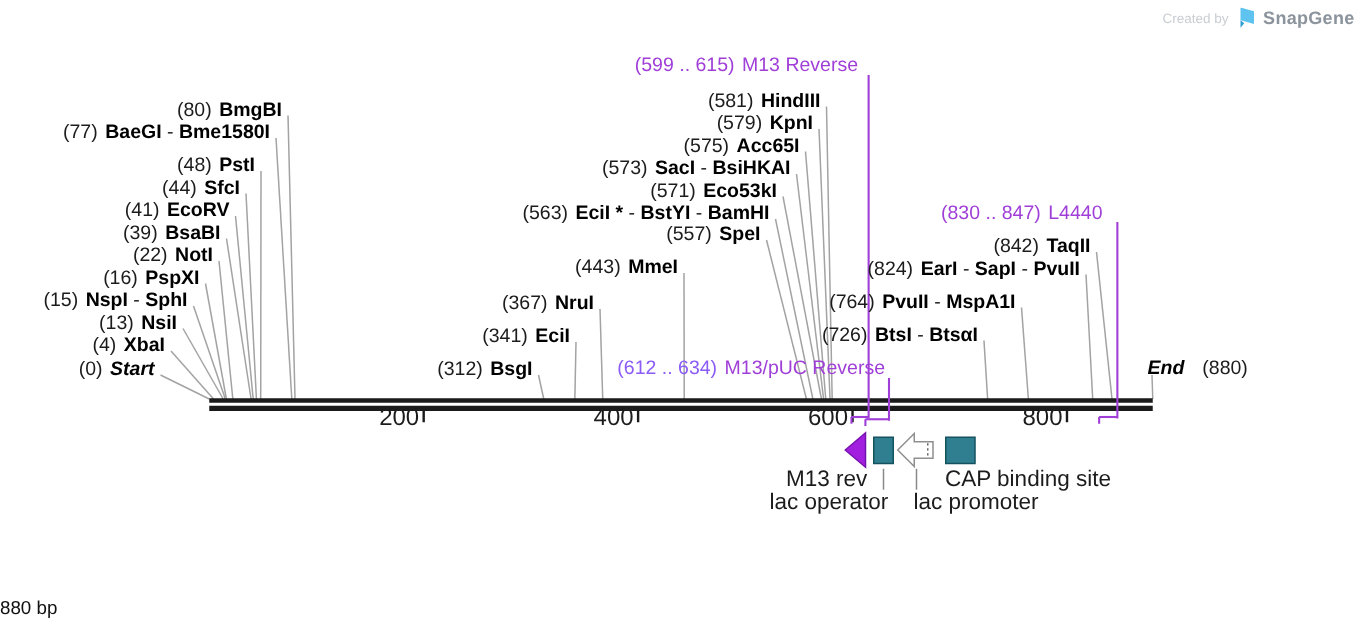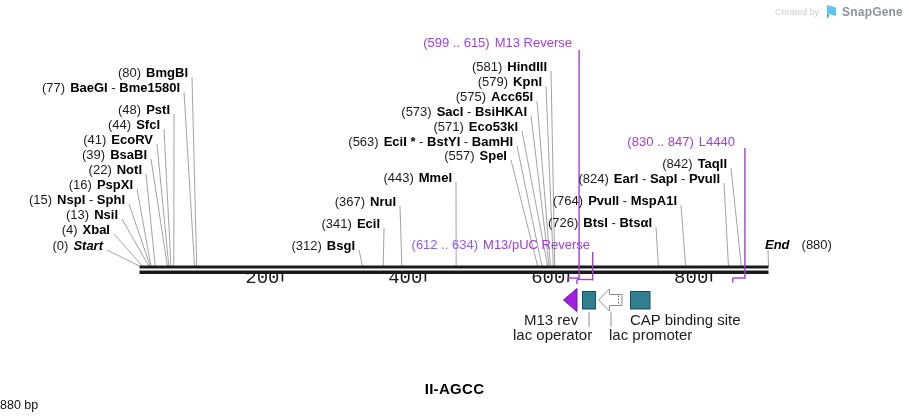--- a/index.html
+++ b/index.html
@@ -6,21 +6,21 @@
   .stage{position:relative;width:909px;height:419px;background:#ffffff;overflow:hidden;
          font-family:"Liberation Sans",sans-serif;}
   svg.map{position:absolute;left:0;top:0;}
   .lbl{position:absolute;white-space:nowrap;font-size:13px;line-height:13px;color:#000;}
   .lbl .pos{color:#1c1c1c;font-weight:normal;margin-right:5px;}
   .lbl .pos-r{color:#1c1c1c;font-weight:normal;margin-left:12px;}
   .enz{font-weight:bold;color:#000;}
   .sep{color:#1c1c1c;}
   .se{font-weight:bold;font-style:italic;color:#000;}
   .primer{font-size:13px;}
-  .tick{font-size:19px;color:#1c1c1c;font-family:Liberation Mono, monospace;}
+  .tick{font-size:16px;color:#1c1c1c;}
   .feat{font-size:15px;color:#1c1c1c;}
   .title{position:absolute;left:0;right:0;top:380px;text-align:center;
          font-size:15px;font-weight:bold;color:#000;letter-spacing:.3px;}
   .bp{position:absolute;left:0;right:0;top:398px;text-align:left;font-size:12.5px;color:#111;}
   .logo{position:absolute;top:5px;right:6px;display:flex;align-items:center;gap:5px;}
   .created{font-size:9px;color:#c9ced3;}
   .brand{font-size:12px;color:#8b939c;font-weight:bold;letter-spacing:.2px;}
 </style>
 </head>
 <body>
@@ -123,15 +123,14 @@
 
   <div class="logo">
     <span class="created">Created by</span>
     <svg width="13" height="14" viewBox="0 0 13 14">
       <polygon points="3,0 12,2.5 12,11 3,8.5" fill="#5ec4ef"></polygon>
       <polygon points="3,8.5 3,13.5 5.5,10.5" fill="#2f9fd4"></polygon>
     </svg>
     <span class="brand">SnapGene</span>
   </div>
 
-  <div class="title">II-AGCC</div>
   <div class="bp">880 bp</div>
 </div>
 
 </body></html>

